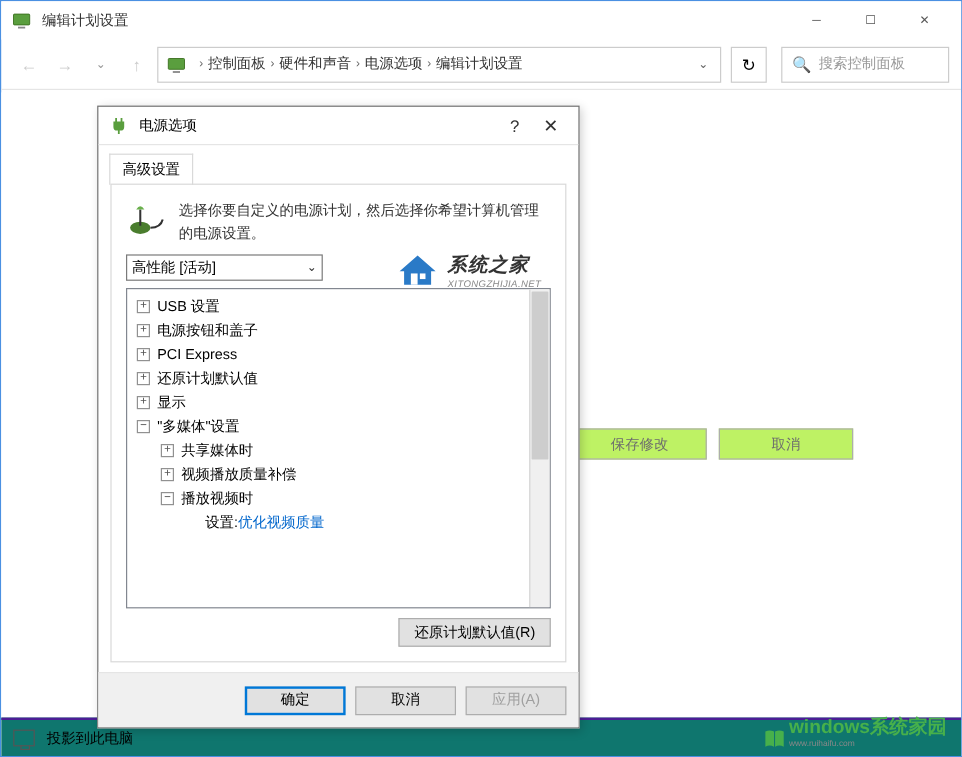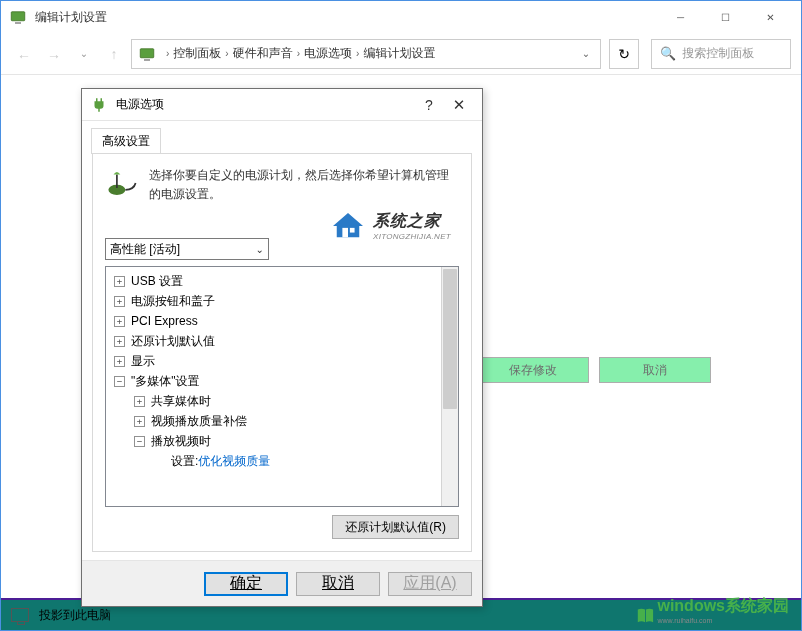--- a/index.html
+++ b/index.html
@@ -21,37 +21,37 @@
     .bc-sep { margin: 0 4px; color: #666; font-size: 10px; }
     .bc-item { white-space: nowrap; }
     .bc-dropdown { width: 20px; display: flex; justify-content: center; color: #666; margin-left: auto; font-size: 10px; }
     .refresh-btn { width: 30px; height: 30px; border: 1px solid #ccc; display: flex; align-items: center; justify-content: center; margin-left: 4px; font-size: 14px; }
     .search-box { width: 140px; height: 30px; border: 1px solid #ccc; display: flex; align-items: center; padding: 0 8px; margin-left: 8px; font-size: 12px; color: #999; }
     .search-box .s-icon { margin-right: 6px; color: #999; font-size: 13px; }
     
     
     .bg-content { position: absolute; top: 76px; left: 0; right: 0; bottom: 0; background: #fff; }
     .bg-buttons { position: absolute; top: 280px; right: 90px; display: flex; gap: 10px; }
-    .bg-btn { width: 112px; height: 26px; border: 1px solid #adadad; background: #86efac; font-size: 12px; color: #6d6d6d; display: flex; align-items: center; justify-content: center; }
+    .bg-btn { width: 112px; height: 26px; border: 1px solid #adadad; background: #bef264; font-size: 12px; color: #6d6d6d; display: flex; align-items: center; justify-content: center; }
     
     
     .dialog { position: absolute; top: 87px; left: 80px; width: 402px; height: 519px; background: #fff; border: 1px solid #707070; box-shadow: 2px 2px 8px rgba(0,0,0,0.2); display: flex; flex-direction: column; }
     .dlg-titlebar { height: 32px; display: flex; align-items: center; padding: 0 8px; border-bottom: 1px solid #e5e5e5; }
     .dlg-titlebar .dlg-icon { width: 18px; height: 18px; margin-right: 8px; }
     .dlg-titlebar .dlg-title { font-size: 12px; flex: 1; }
     .dlg-titlebar .dlg-help { width: 30px; text-align: center; font-size: 14px; color: #333; }
     .dlg-titlebar .dlg-close { width: 30px; text-align: center; font-size: 15px; color: #333; }
     
     .dlg-body { flex: 1; padding: 8px 10px; display: flex; flex-direction: column; }
     .tab-container { border: 1px solid #d9d9d9; flex: 1; position: relative; display: flex; flex-direction: column; }
     .tab-header { display: flex; position: relative; top: 0; }
     .tab { padding: 4px 10px; font-size: 12px; border: 1px solid #d9d9d9; border-bottom: none; background: #fff; position: relative; margin: -1px 0 0 -1px; }
     .tab-content { flex: 1; padding: 12px; display: flex; flex-direction: column; }
     
-    .desc-row { display: flex; gap: 10px; margin-bottom: 34px; }
+    .desc-row { display: flex; gap: 10px; margin-bottom: 8px; }
     .desc-icon { width: 34px; height: 34px; flex-shrink: 0; }
     .desc-text { font-size: 12px; line-height: 1.6; color: #333; }
     
     .plan-select { width: 164px; height: 22px; border: 1px solid #7a7a7a; font-size: 12px; padding: 2px 4px; margin-bottom: 6px; display: flex; align-items: center; justify-content: space-between; }
     .plan-select .sel-arrow { font-size: 10px; color: #333; }
     
     .tree-box { border: 1px solid #828790; flex: 1; font-size: 12px; padding: 4px 2px; overflow: hidden; position: relative; background: #fff; }
     .tree-scroll { position: absolute; right: 0; top: 0; bottom: 0; width: 17px; background: #f0f0f0; border-left: 1px solid #d4d4d4; }
     .tree-thumb { position: absolute; left: 1px; right: 1px; top: 2px; height: 140px; background: #cdcdcd; border-radius: 1px; }
     .tree-item { display: flex; align-items: center; padding: 1px 0 1px 6px; line-height: 1.5; white-space: nowrap; }
@@ -59,21 +59,21 @@
     .tree-item.lvl2 { padding-left: 26px; }
     .tree-item.lvl3 { padding-left: 46px; }
     .expander { width: 11px; height: 11px; border: 1px solid #919191; display: inline-flex; align-items: center; justify-content: center; font-size: 9px; line-height: 1; margin-right: 6px; color: #555; font-family: monospace; background: #fff; }
     .tree-label { color: #000; }
     .tree-value { color: #0066cc; }
     
     .restore-row { display: flex; justify-content: flex-end; margin-top: 8px; }
     .restore-btn { height: 24px; border: 1px solid #adadad; background: #e1e1e1; font-size: 12px; padding: 0 12px; display: flex; align-items: center; }
     
     .dlg-footer { height: 46px; display: flex; align-items: center; justify-content: flex-end; gap: 8px; padding: 0 10px; border-top: 1px solid #e5e5e5; background: #f0f0f0; }
-    .dlg-btn { width: 84px; height: 24px; border: 1px solid #adadad; background: #e1e1e1; font-size: 16px; display: flex; align-items: center; justify-content: center; text-decoration: underline; }
+    .dlg-btn { width: 84px; height: 24px; border: 1px solid #adadad; background: #e1e1e1; font-size: 12px; display: flex; align-items: center; justify-content: center; }
     .dlg-btn.primary { border: 2px solid #0078d7; }
     .dlg-btn.disabled { color: #a0a0a0; }
     
     
     .watermark1 { position: absolute; top: 210px; left: 328px; z-index: 50; display: flex; align-items: center; gap: 6px; pointer-events: none; }
     .wm1-icon { width: 38px; height: 30px; }
     .wm1-text { display: flex; flex-direction: column; font-style: italic; }
     .wm1-zh { font-size: 16px; font-weight: bold; letter-spacing: 1px; color: #333; }
     .wm1-en { font-size: 8px; color: #888; letter-spacing: 0.3px; }
     

